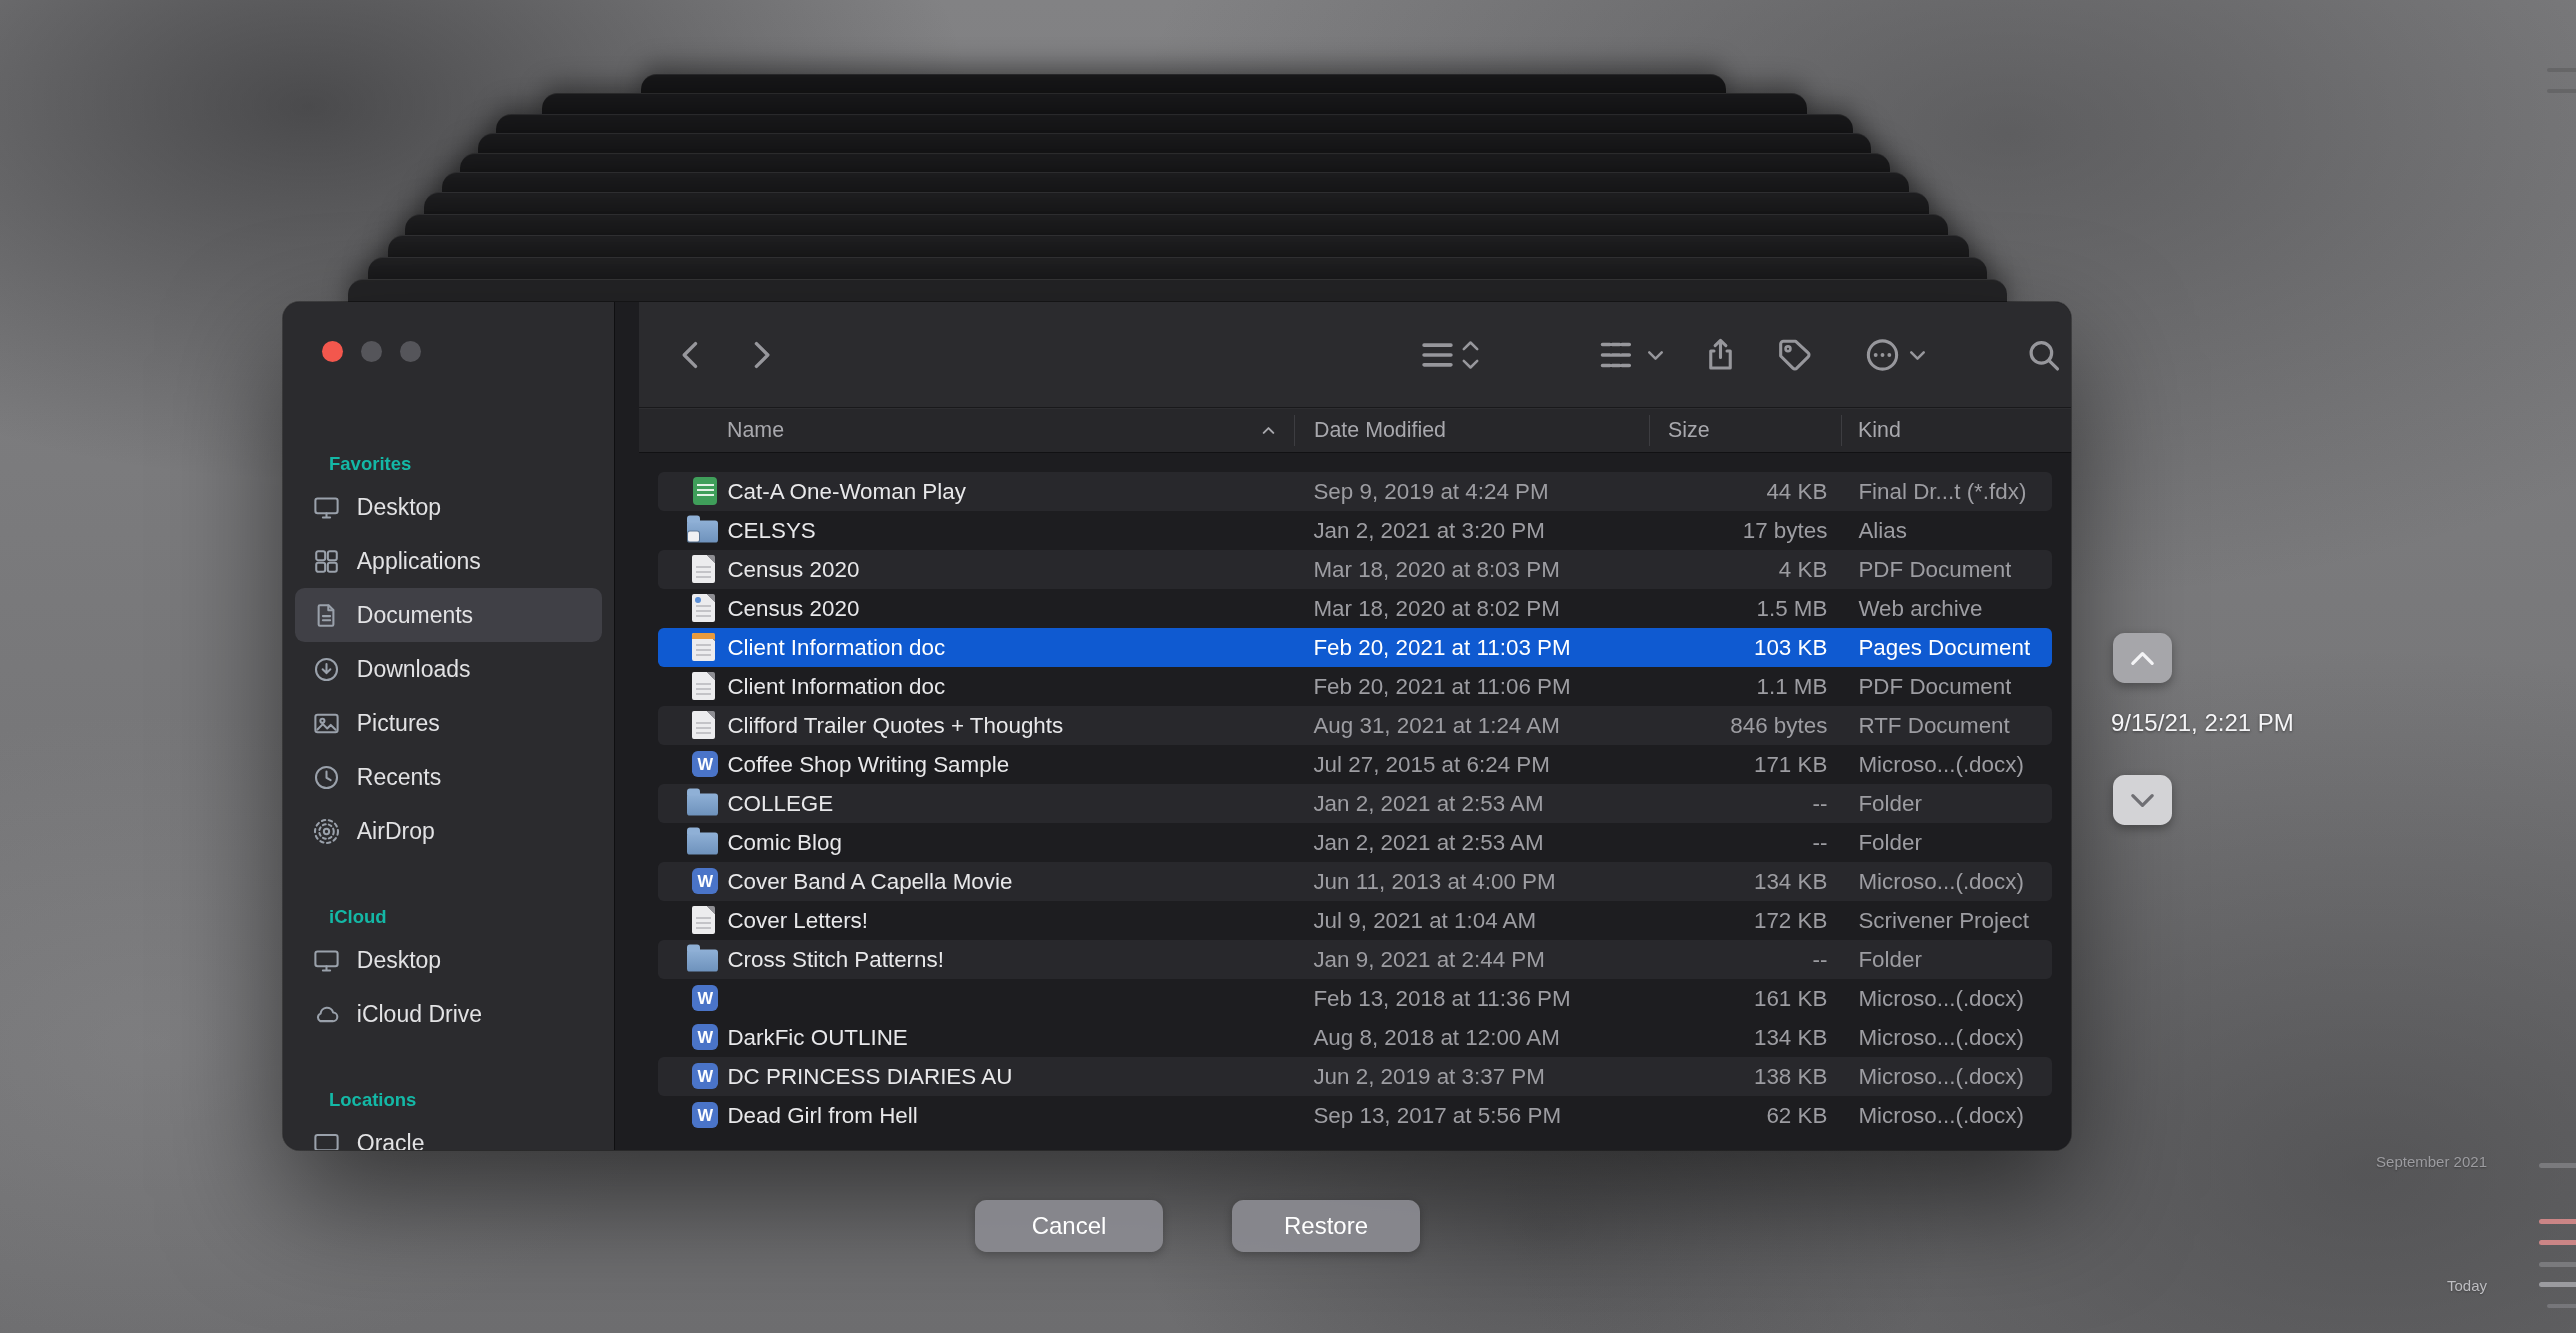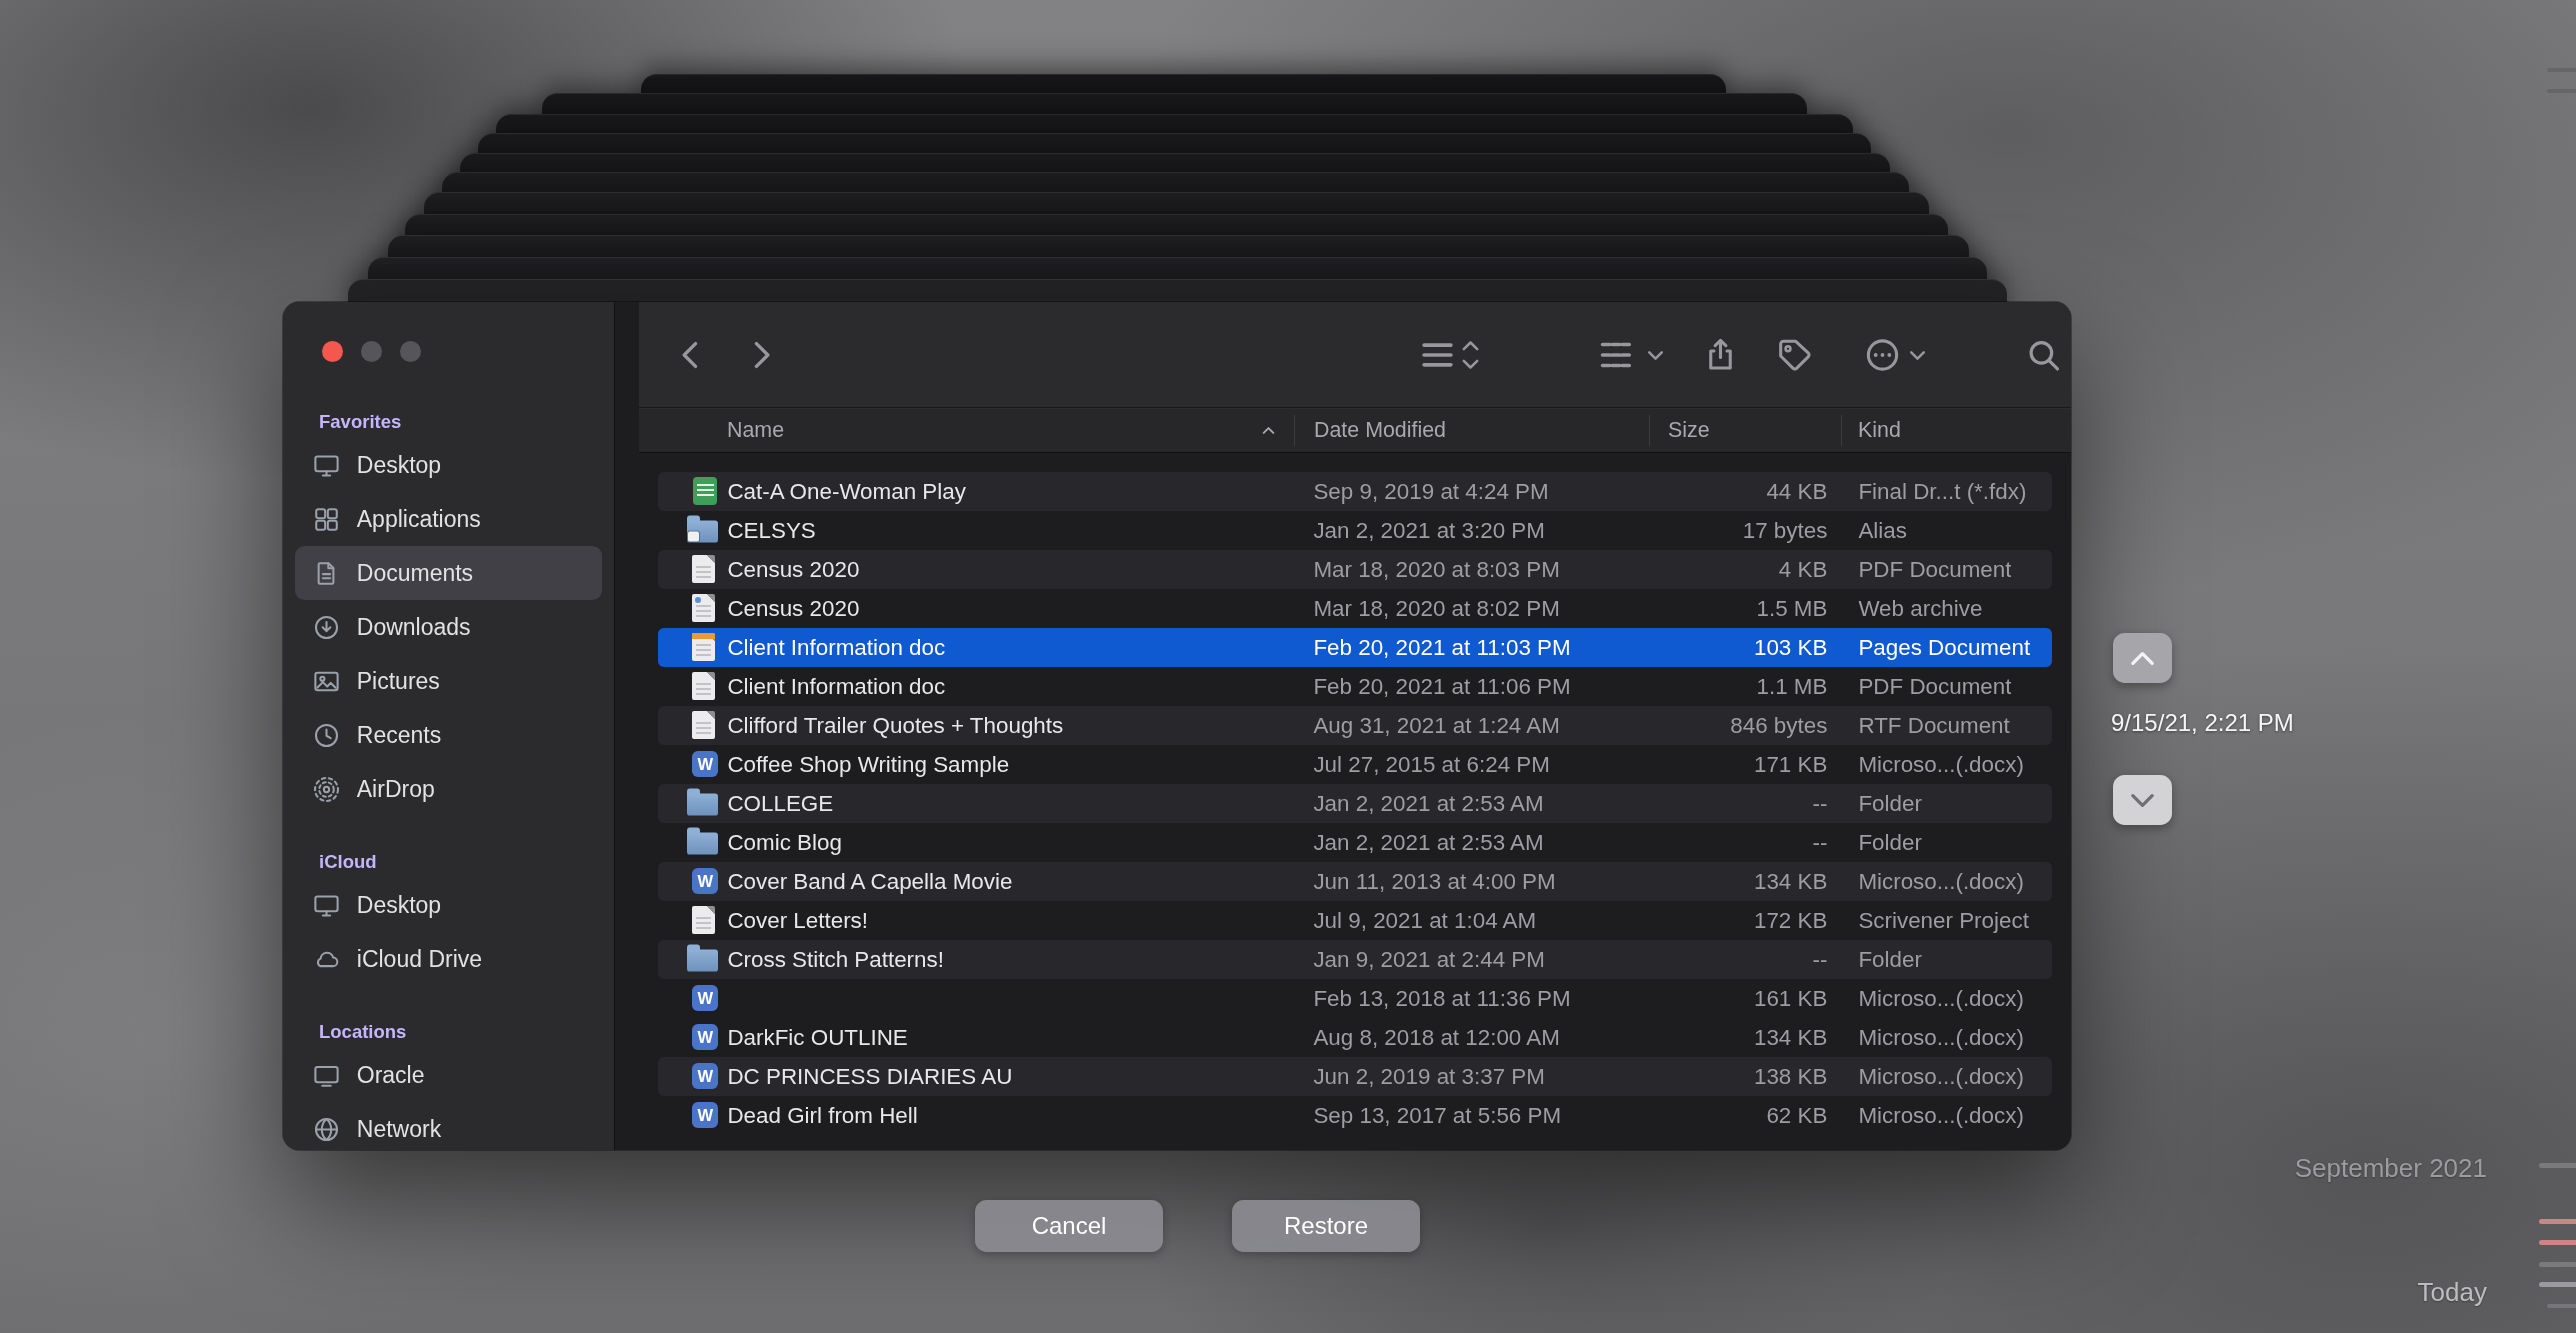--- a/index.html
+++ b/index.html
@@ -22,21 +22,21 @@
     box-shadow:0 49px 117px rgba(0,0,0,.55),0 0 0 1px rgba(0,0,0,.35);}
   
   .sidebar{flex:0 0 331px;width:331px;background:#2b2b2e;position:relative;
     padding-top:103px;box-sizing:border-box;}
   .traffic{position:absolute;top:39px;left:39px;display:flex;gap:17.5px;}
   .tl{width:21.4px;height:21.4px;border-radius:50%;display:inline-block;}
   .tl.red{background:#f3574d;}
   .tl.dim{background:#55555a;}
   .sb-section{margin-top:29px;}
   .sb-section:first-child{margin-top:0;}
-  .sb-heading{height:33px;line-height:33px;padding-left:36px;color:#c4b5fd;font-size:18.5px;font-weight:600;}
+  .sb-heading{height:33px;line-height:33px;padding-left:46px;color:#14b8a6;font-size:18.5px;font-weight:600;margin-top:42px;}
   .sb-item{height:54px;display:flex;align-items:center;margin:0 11.7px;padding-left:17.5px;
     border-radius:9.7px;color:#e2e2e4;font-size:23px;box-sizing:border-box;}
   .sb-item.selected{background:#404046;}
   .sb-icon{width:29px;height:29px;margin-right:15.6px;flex:0 0 29px;}
   .sb-icon svg{width:29px;height:29px;stroke:#9aa1ab;stroke-width:1.7;fill:none;
     stroke-linecap:round;stroke-linejoin:round;}
   .sb-label{white-space:nowrap;}
   
   .main{flex:1;min-width:0;display:flex;flex-direction:column;background:#1d1d20;
     border-left:1px solid rgba(0,0,0,.45);padding-left:24px;}
@@ -94,21 +94,21 @@
   
   .nav-btn{position:absolute;width:59px;height:50px;border-radius:11.7px;border:none;
     display:flex;align-items:center;justify-content:center;padding:0;}
   #btn-up{left:2113px;top:633px;background:#a6a6aa;box-shadow:0 3.9px 9.7px rgba(0,0,0,.3);}
   #btn-down{left:2113px;top:775px;background:#d3d3d6;box-shadow:0 3.9px 9.7px rgba(0,0,0,.3);}
   .nav-btn svg{fill:none;stroke-width:3.4;stroke-linecap:round;stroke-linejoin:round;}
   #btn-up svg{stroke:#f4f4f6;}
   #btn-down svg{stroke:#6f6f74;}
   .timestamp{position:absolute;left:2111px;top:709px;font-size:24px;color:#f5f5f7;
     text-shadow:0 1px 2.9px rgba(0,0,0,.45);white-space:nowrap;}
-  .timeline-label{position:absolute;right:89px;font-size:26px;color:#9c9ca0;
+  .timeline-label{position:absolute;right:89px;font-size:15px;color:#9c9ca0;
     text-shadow:0 1px 1.9px rgba(0,0,0,.3);white-space:nowrap;}
   #lbl-month{top:1153px;}
   #lbl-today{top:1277px;color:#bdbdc1;margin-left:24px;}
   .tick{position:absolute;right:0;border-radius:2.9px 0 0 2.9px;}
   
   .action-btn{position:absolute;top:1200px;width:188px;height:52px;border:none;border-radius:11.7px;
     background:rgba(137,137,143,.95);color:#ffffff;font-size:24px;
     font-family:"Liberation Sans","DejaVu Sans",sans-serif;box-shadow:0 2.9px 8.7px rgba(0,0,0,.25);margin-left:27px;}
   #btn-cancel{left:948px;}
   #btn-restore{left:1205px;}

